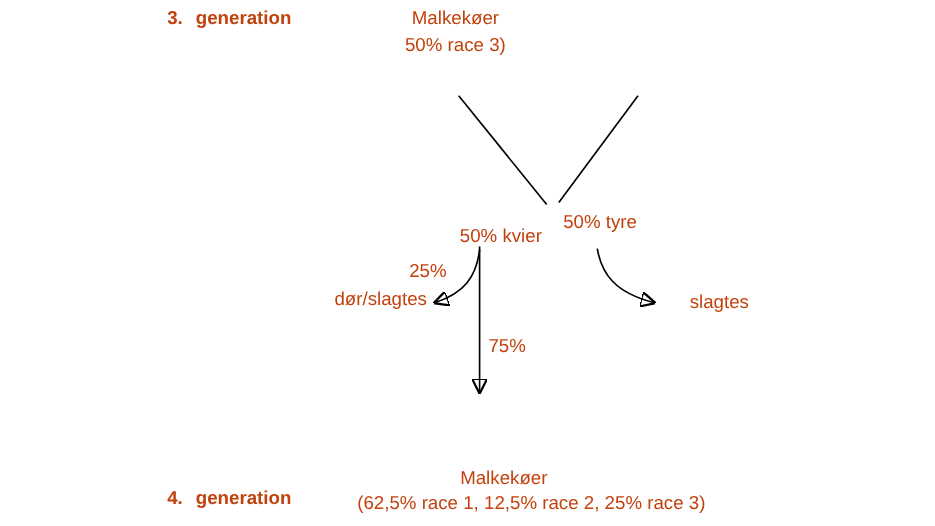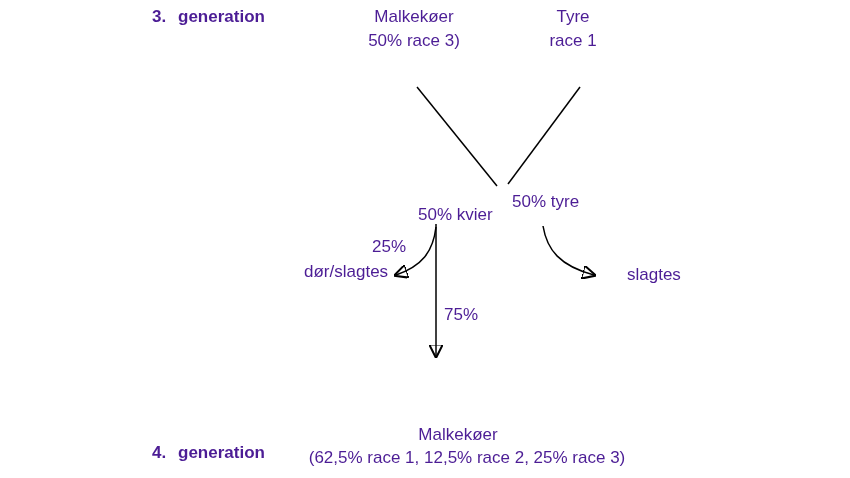--- a/index.html
+++ b/index.html
@@ -7,21 +7,21 @@
     padding: 0;
     background: #ffffff;
   }
   .canvas {
     position: relative;
     width: 850px;
     height: 478px;
     background: #ffffff;
     font-family: "Liberation Sans", sans-serif;
     font-size: 17px;
-    color: #4c1d95;
+    color: #c2410c;
     overflow: hidden;
   }
   .abs { position: absolute; line-height: 23px; white-space: nowrap; }
   .bold { font-weight: bold; }
   .center { text-align: center; }
   .gen-number { display: inline-block; width: 26px; }
   .block-line { line-height: 23.5px; }
   svg.overlay {
     position: absolute;
     left: 0; top: 0;
@@ -54,33 +54,29 @@
 
   <div class="abs bold" style="left:152px; top:5px;">
     <span class="gen-number">3.</span><span>generation</span>
   </div>
 
   <div class="abs center" style="left:289px; top:5px; width:250px;">
     <div class="block-line">Malkekøer</div>
     <div class="block-line">50% race 3)</div>
   </div>
 
-  <div class="abs center" style="left:523px; top:5px; width:100px;">
-    <div class="block-line">Tyre</div>
-    <div class="block-line">race 1</div>
-  </div>
 
   <div class="abs" style="left:418px; top:190px;margin-top:13px;">50% kvier</div>
   <div class="abs" style="left:512px; top:190px;">50% tyre</div>
 
   <div class="abs" style="left:372px; top:235px;">25%</div>
   <div class="abs" style="left:264px; top:260px;margin-left:40px;">dør/slagtes</div>
   <div class="abs" style="left:627px; top:263px;">slagtes</div>
   <div class="abs" style="left:444px; top:303px;">75%</div>
 
   <div class="abs bold" style="left:152px; top:441px;">
     <span class="gen-number">4.</span><span>generation</span>
   </div>
 
   <div class="abs center" style="left:383px; top:423px; width:150px;">Malkekøer</div>
-  <div class="abs center" style="left:292px; top:446px; width:350px;text-align:center;">(62,5% race 1, 12,5% race 2, 25% race 3)</div>
+  <div class="abs center" style="left:308px; top:446px; width:350px;text-align:center;">(62,5% race 1, 12,5% race 2, 25% race 3)</div>
 
 </div>
 
 </body></html>

